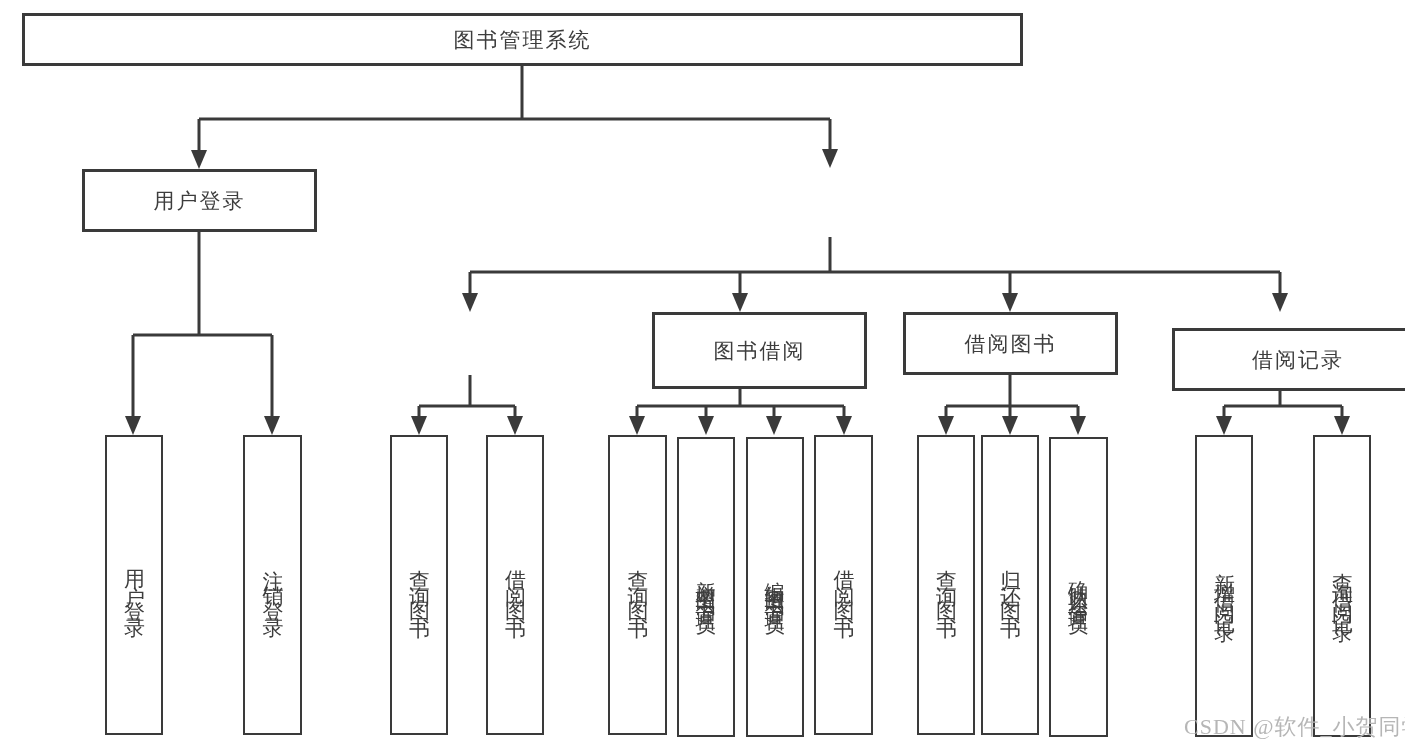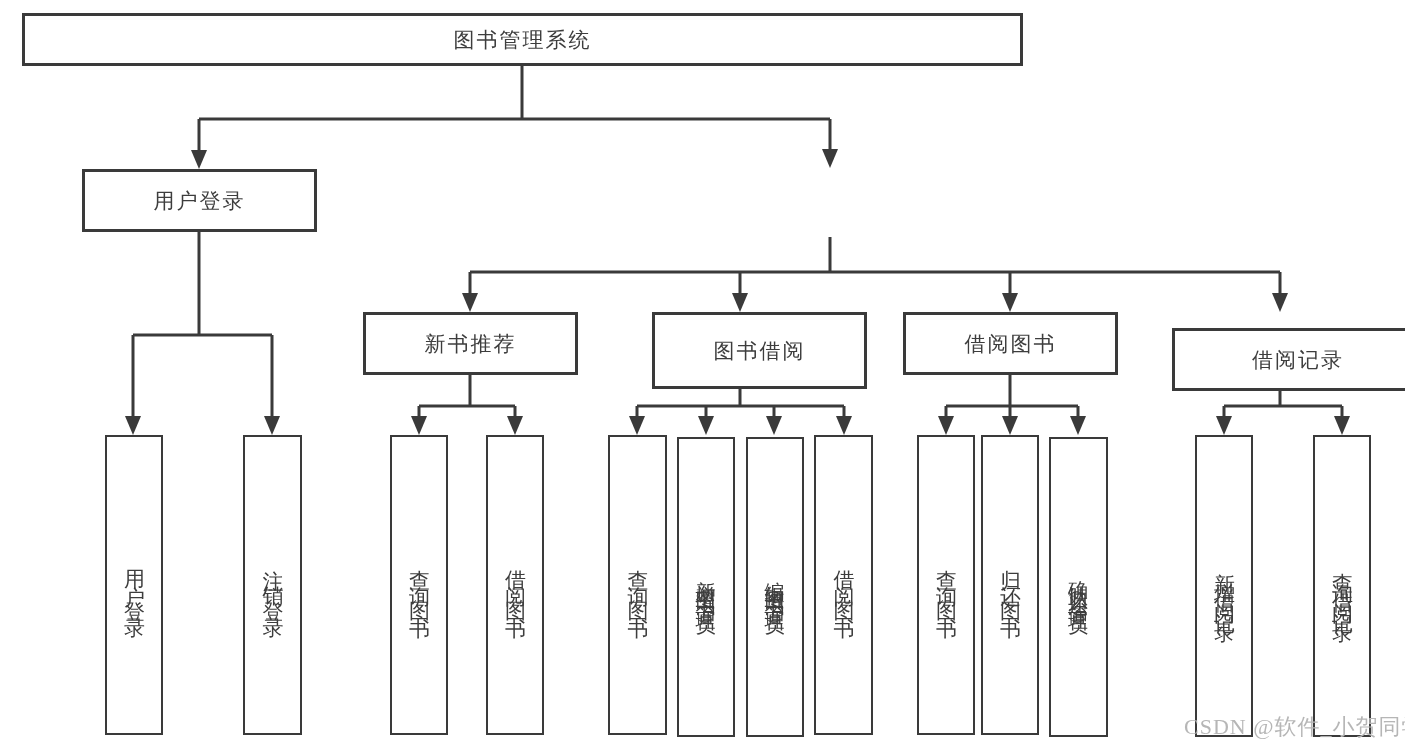--- a/index.html
+++ b/index.html
@@ -105,23 +105,20 @@
   </svg>
 
   <div class="node" style="left:22px;top:13px;width:1001px;height:53px">
     <span class="lbl">图书管理系统</span>
   </div>
 
   <div class="node" style="left:82px;top:169px;width:235px;height:63px">
     <span class="lbl">用户登录</span>
   </div>
 
-  <div class="node" style="left:363px;top:312px;width:215px;height:63px">
-    <span class="lbl">新书推荐</span>
-  </div>
   <div class="node" style="left:652px;top:312px;width:215px;height:77px">
     <span class="lbl">图书借阅</span>
   </div>
   <div class="node" style="left:903px;top:312px;width:215px;height:63px">
     <span class="lbl">借阅图书</span>
   </div>
   <div class="node" style="left:1172px;top:328px;width:252px;height:63px">
     <span class="lbl">借阅记录</span>
   </div>
 

